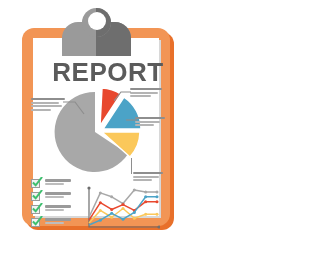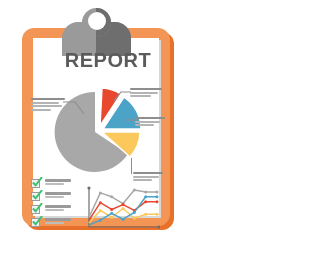--- a/index.html
+++ b/index.html
@@ -27,22 +27,22 @@
               border-top-right-radius:16px;}
   .clip-ring{position:absolute;left:82px;top:8px;width:29px;height:29px;
              border-radius:50%;background:var(--gray-light);}
   .clip-ring-dark{position:absolute;left:96px;top:8px;width:15px;height:29px;
              border-top-right-radius:15px;border-bottom-right-radius:15px;
              background:var(--gray-dark2);}
   .clip-hole{position:absolute;left:88px;top:12px;width:18px;height:18px;
              border-radius:50%;background:#ffffff;}
 
   
-  .title{position:absolute;left:33px;top:48px;width:150px;text-align:center;
-         font-size:20px;font-weight:bold;letter-spacing:0.5px;
+  .title{position:absolute;left:33px;top:60px;width:150px;text-align:center;
+         font-size:26px;font-weight:bold;letter-spacing:0.5px;
          color:var(--gray-dark);line-height:24px;}
 
   
   .callout{position:absolute;}
   .cl-line{height:2px;background:#b4b4b4;margin-bottom:1.5px;border-radius:1px;}
   .cl-line.dark{background:#8e8e8e;}
 
   .leader{position:absolute;background:#8e8e8e;}
 
   

